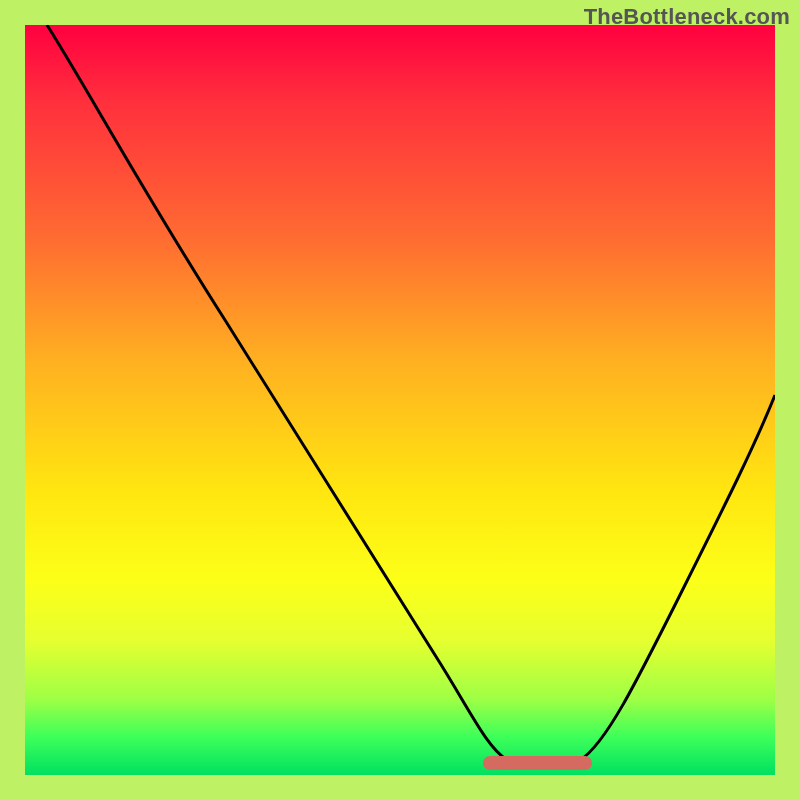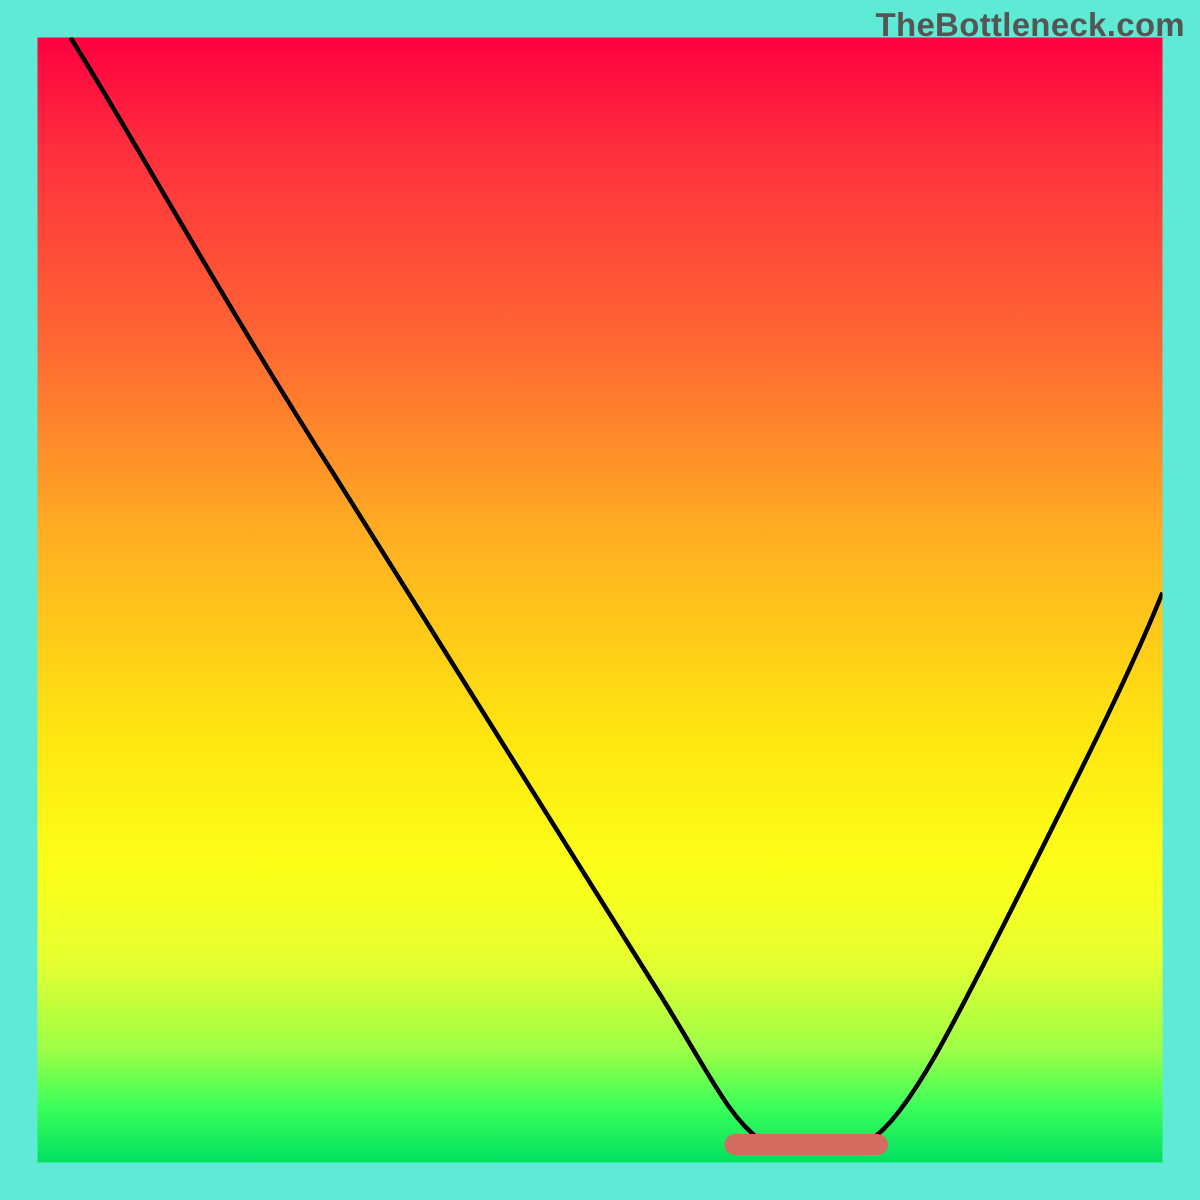--- a/index.html
+++ b/index.html
@@ -7,21 +7,21 @@
     padding: 0;
     width: 800px;
     height: 800px;
     background: #000;
     overflow: hidden;
     font-family: Arial, Helvetica, sans-serif;
   }
   .frame {
     position: absolute;
     inset: 0;
-    background: #5eead4;
+    background: #bef264;
   }
   .plot-area {
     position: absolute;
     left: 25px;
     top: 25px;
     width: 750px;
     height: 750px;
     
     background: linear-gradient(
       to bottom,

